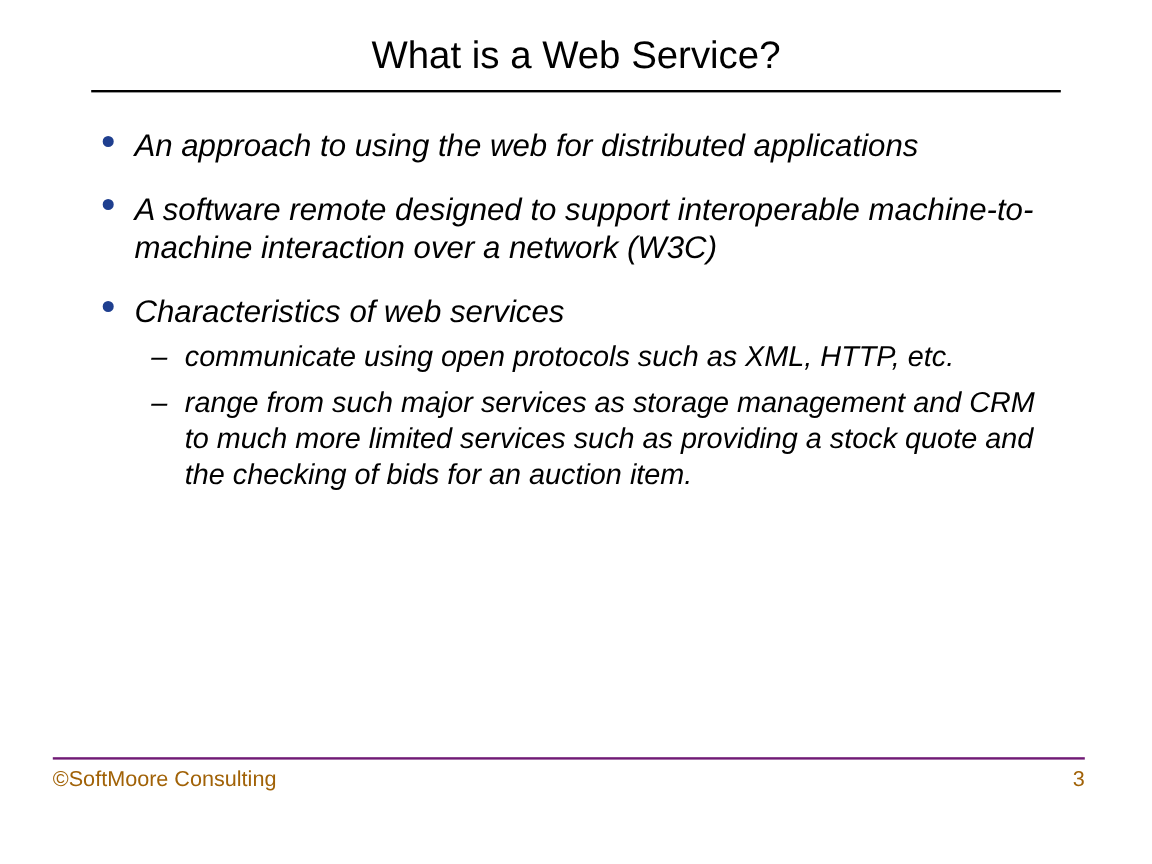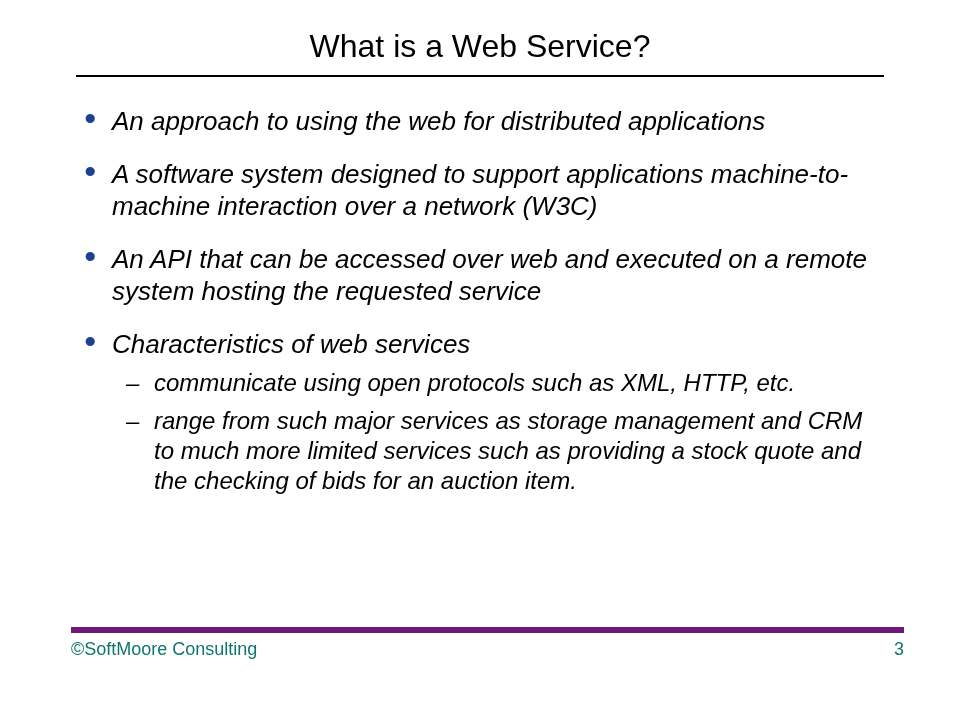--- a/index.html
+++ b/index.html
@@ -59,47 +59,44 @@
   }
   ul.sub-list > li::before {
     content: "–";
     position: absolute;
     left: 0;
     top: 0;
     color: #000;
   }
   .footer {
     position: absolute;
-    left: 71px;
+    left: 44px;
     right: 56px;
     bottom: 40px;
-    border-top: 6px solid #701a75;
+    border-top: 2px solid #701a75;
     padding-top: 6px;
     display: flex;
     justify-content: space-between;
     font-size: 18px;
-    color: #0f766e;
+    color: #a16207;
   }
 </style>
 </head>
 <body>
 
 <div class="slide">
   <h1 class="title">What is a Web Service?</h1>
 
   <div class="content">
     <ul class="main-list">
       <li>
         <span>An approach to using the web for distributed applications</span>
       </li>
       <li>
-        <span>A software system designed to support applications machine-to-machine interaction over a network (W3C)</span>
-      </li>
-      <li>
-        <span>An API that can be accessed over web and executed on a remote system hosting the requested service</span>
+        <span>A software remote designed to support interoperable machine-to-machine interaction over a network (W3C)</span>
       </li>
       <li>
         <span>Characteristics of web services</span>
         <ul class="sub-list">
           <li>
             <span>communicate using open protocols such as XML, HTTP, etc.</span>
           </li>
           <li>
             <span>range from such major services as storage management and CRM to much more limited services such as providing a stock quote and the checking of bids for an auction item.</span>
           </li>

